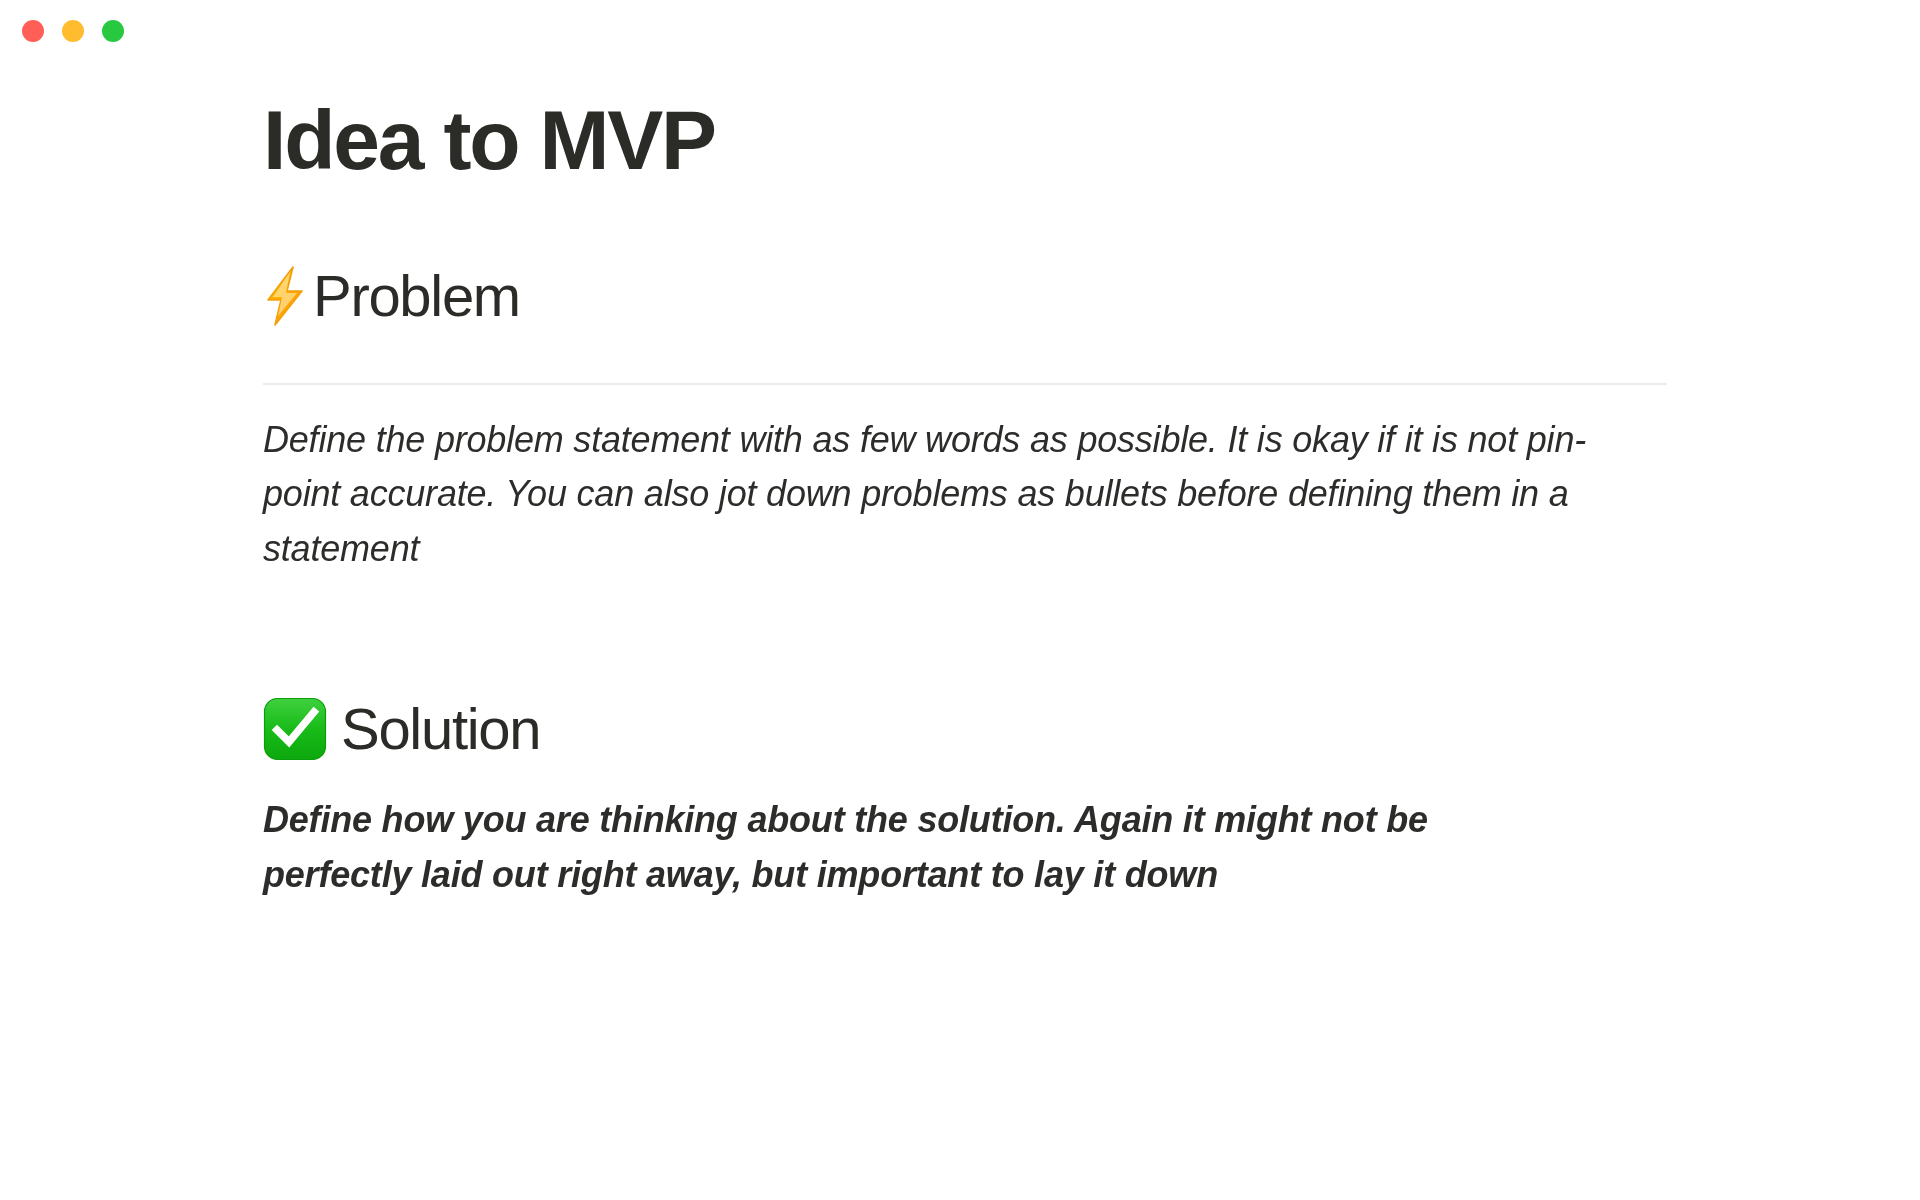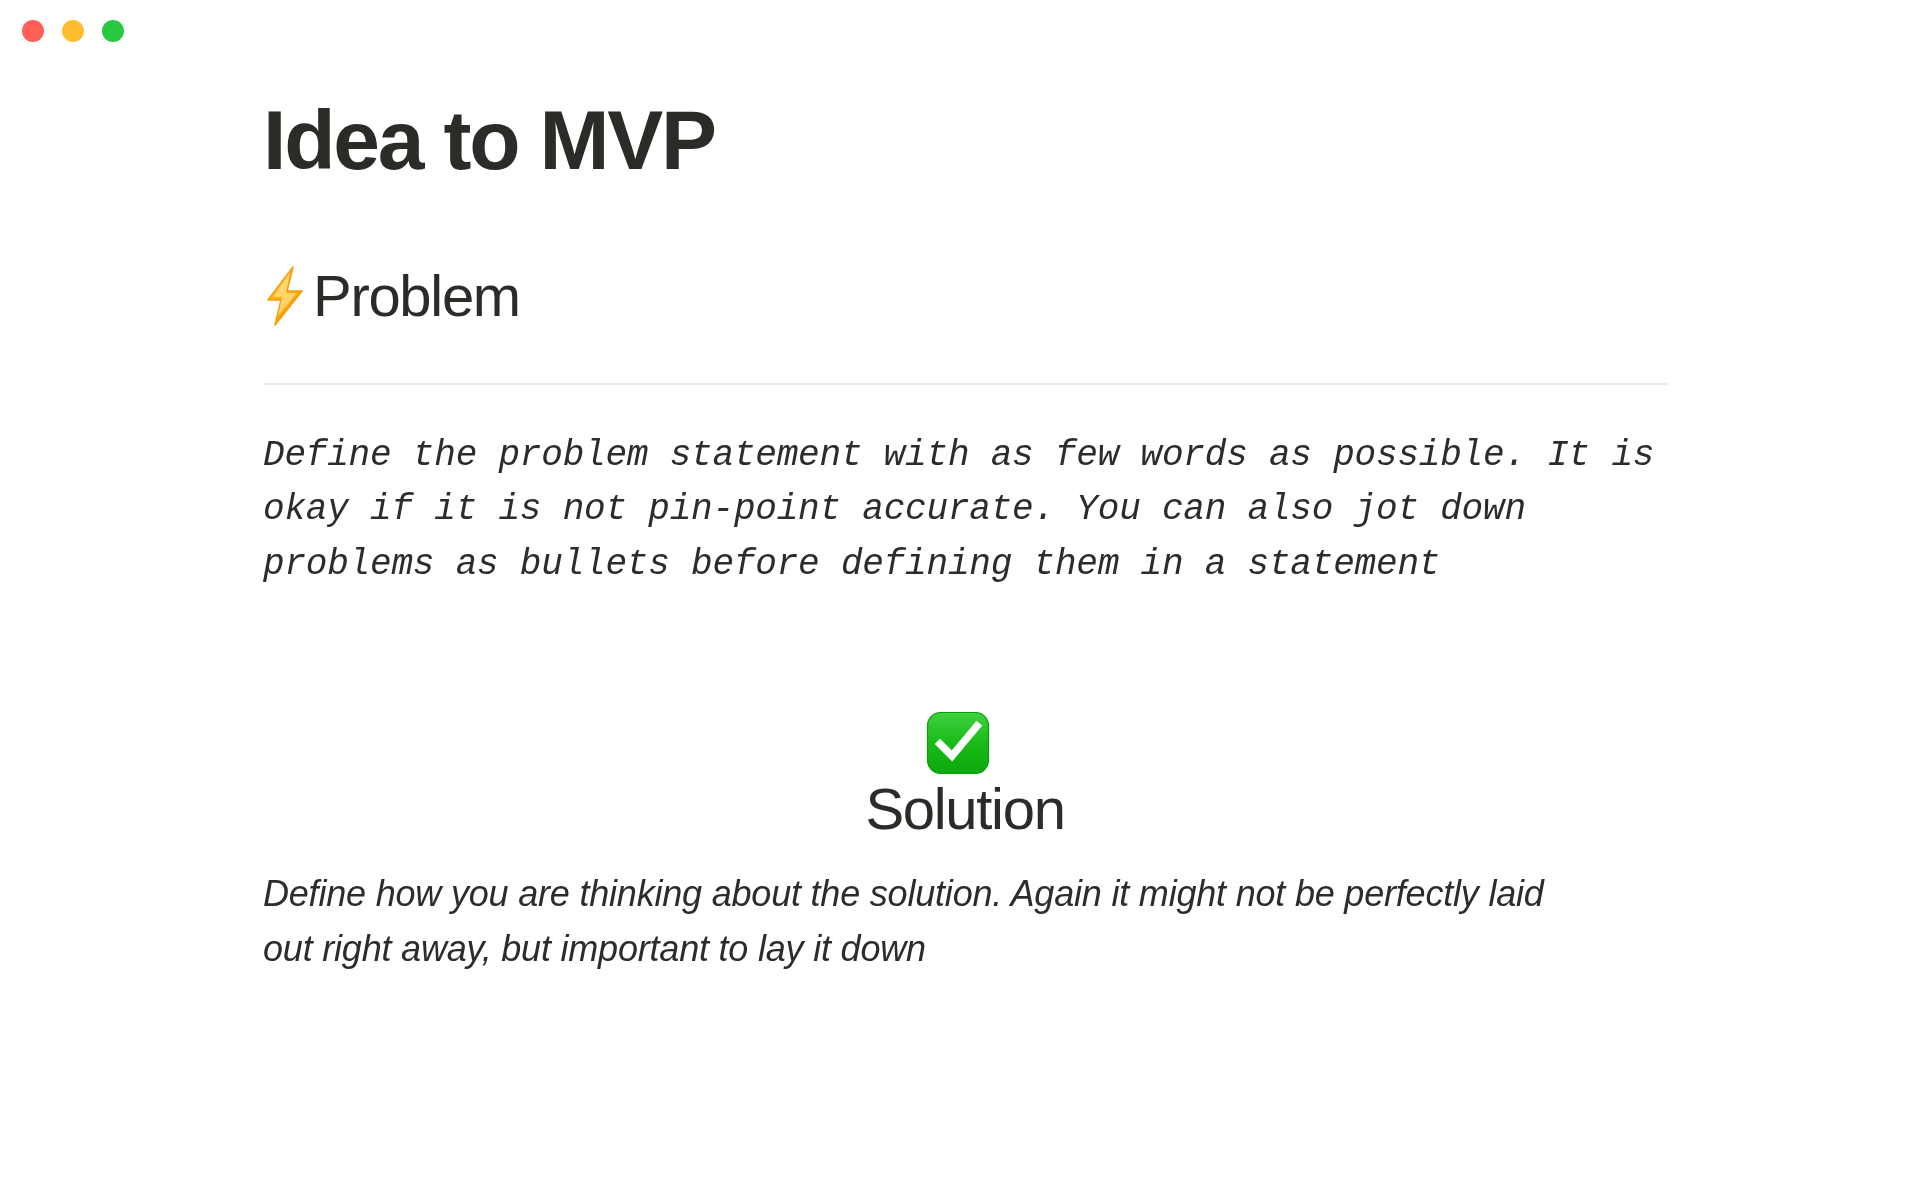--- a/index.html
+++ b/index.html
@@ -84,21 +84,21 @@
     line-height: 1.18;
     font-weight: 400;
     letter-spacing: -1.3px;
     color: #2b2b28;
     display: flex;
     align-items: center;
     white-space: nowrap;
   }
 
   .heading-problem { margin-top: 78px; }
-  .heading-solution { margin-top: 118px; flex-direction: column; }
+  .heading-solution { margin-top: 118px; }
 
   
   .emoji-bolt {
     position: relative;
     width: 44px;
     height: 60px;
     margin-right: 6px;
     flex: 0 0 auto;
   }
   .emoji-bolt svg { display: block; width: 44px; height: 60px; }
@@ -123,22 +123,22 @@
   .body-text {
     font-size: 36px;
     line-height: 1.52;
     font-style: italic;
     font-weight: 400;
     color: #2c2c2a;
     letter-spacing: -0.2px;
     max-width: 1395px;
   }
 
-  .body-problem  { margin-top: 44px; font-family: Liberation Mono, monospace; }
-  .body-solution { margin-top: 24px; max-width: 1290px; }
+  .body-problem  { margin-top: 28px; }
+  .body-solution { margin-top: 30px; max-width: 1290px; font-weight: bold; }
 </style>
 </head>
 <body>
 
 <div class="window">
 
   <div class="titlebar">
     <div class="traffic-lights">
       <span class="dot dot-close"></span>
       <span class="dot dot-minimize"></span>

